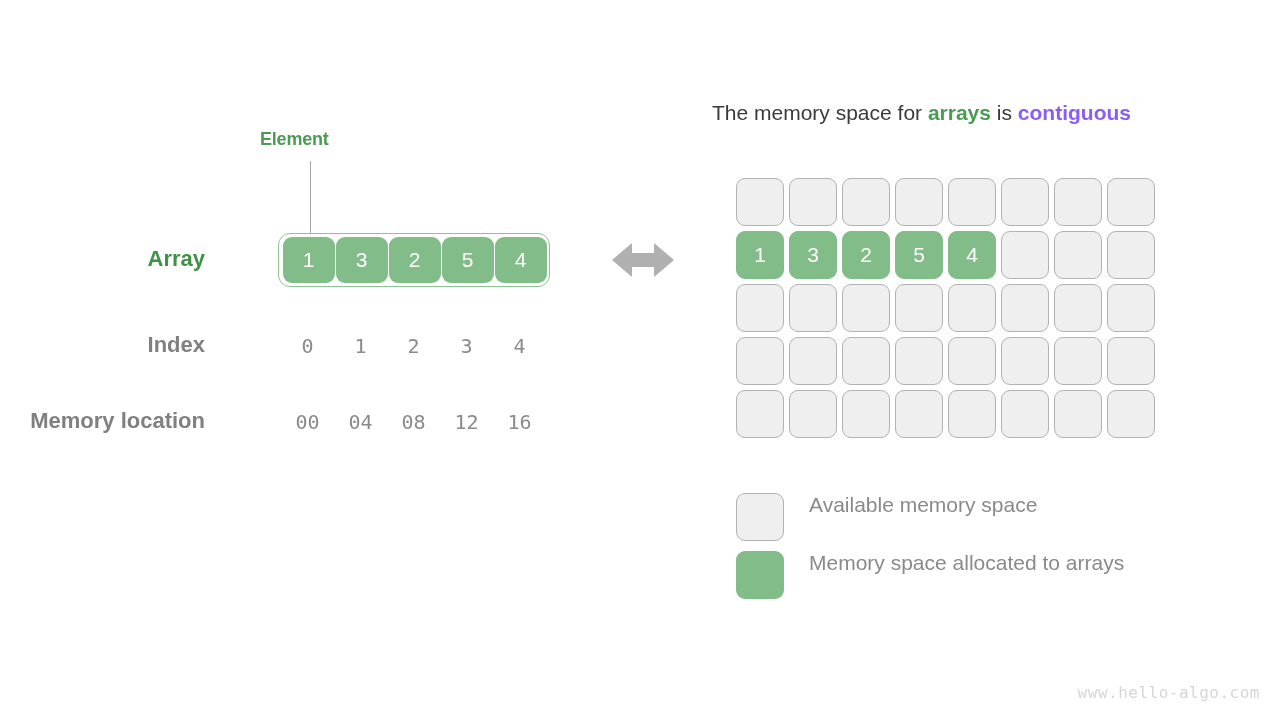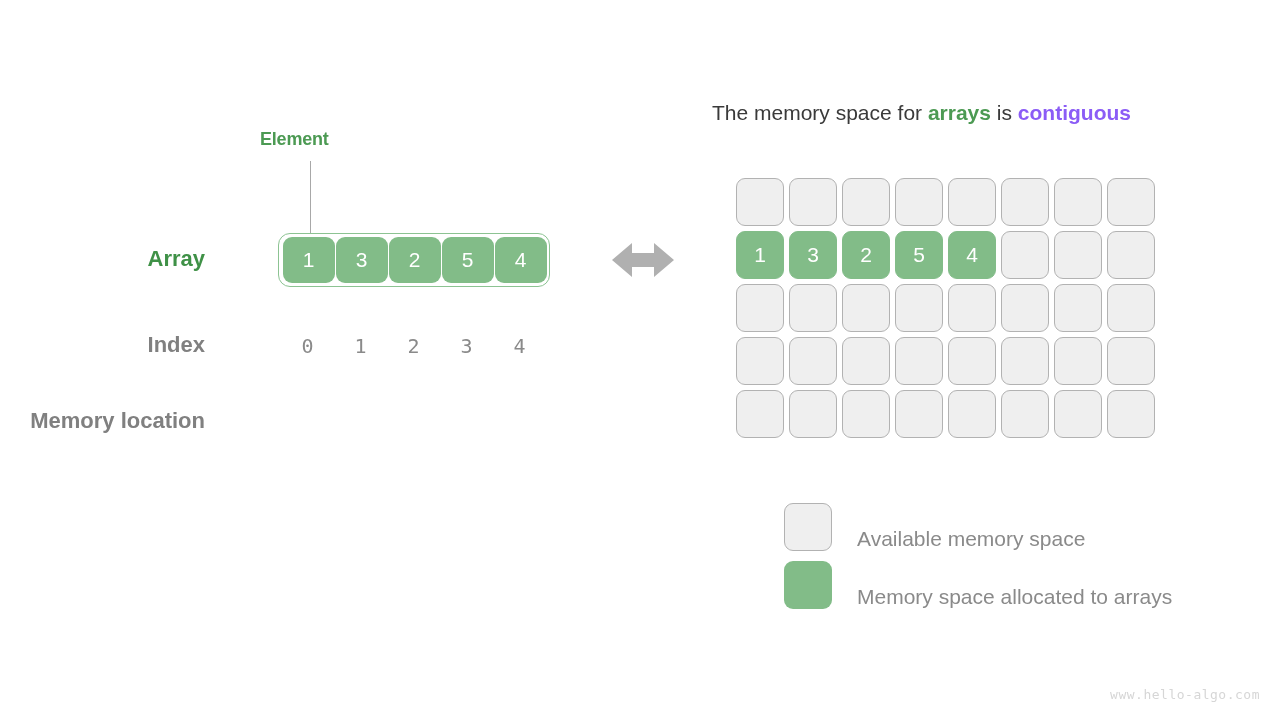--- a/index.html
+++ b/index.html
@@ -149,23 +149,22 @@
   }
 
   
   .legend {
     position: absolute;
     left: 736px;
     top: 493px;
   }
   .legend-row {
     display: flex;
-    align-items: flex-end;
+    align-items: flex-start;
     height: 58px;
-    margin-left: 48px;
   }
   .legend-swatch {
     width: 48px;
     height: 48px;
     box-sizing: border-box;
     border-radius: 9px;
     flex: 0 0 auto;
   }
   .legend-swatch.empty {
     background: #efefef;
@@ -179,21 +178,21 @@
     font-size: 21px;
     color: #8a8a8a;
     white-space: nowrap;
   }
 
   .watermark {
     position: absolute;
     right: 20px;
     bottom: 18px;
     font-family: "DejaVu Sans Mono", monospace;
-    font-size: 13px;
+    font-size: 16px;
     color: #d6d6d6;
     letter-spacing: 0.5px;
   }
 </style>
 </head>
 <body>
 
 <div class="stage">
 
   <div class="element-label">Element</div>
@@ -212,20 +211,27 @@
   </div>
 
   <div class="mono-row index">
     <div class="cellv">0</div>
     <div class="cellv">1</div>
     <div class="cellv">2</div>
     <div class="cellv">3</div>
     <div class="cellv">4</div>
   </div>
 
+  <div class="mono-row memloc">
+    <div class="cellv">00</div>
+    <div class="cellv">04</div>
+    <div class="cellv">08</div>
+    <div class="cellv">12</div>
+    <div class="cellv">16</div>
+  </div>
 
   <div class="double-arrow">
     <svg width="62" height="44" viewBox="0 0 62 44" xmlns="http://www.w3.org/2000/svg">
       <polygon points="0,22 20,5 20,15 42,15 42,5 62,22 42,39 42,29 20,29 20,39" fill="#b0b0b0"></polygon>
     </svg>
   </div>
 
   <div class="mem-title">
     <span>The memory space for </span><span class="hl-green">arrays</span><span> is </span><span class="hl-dark">contiguous</span>
   </div>

